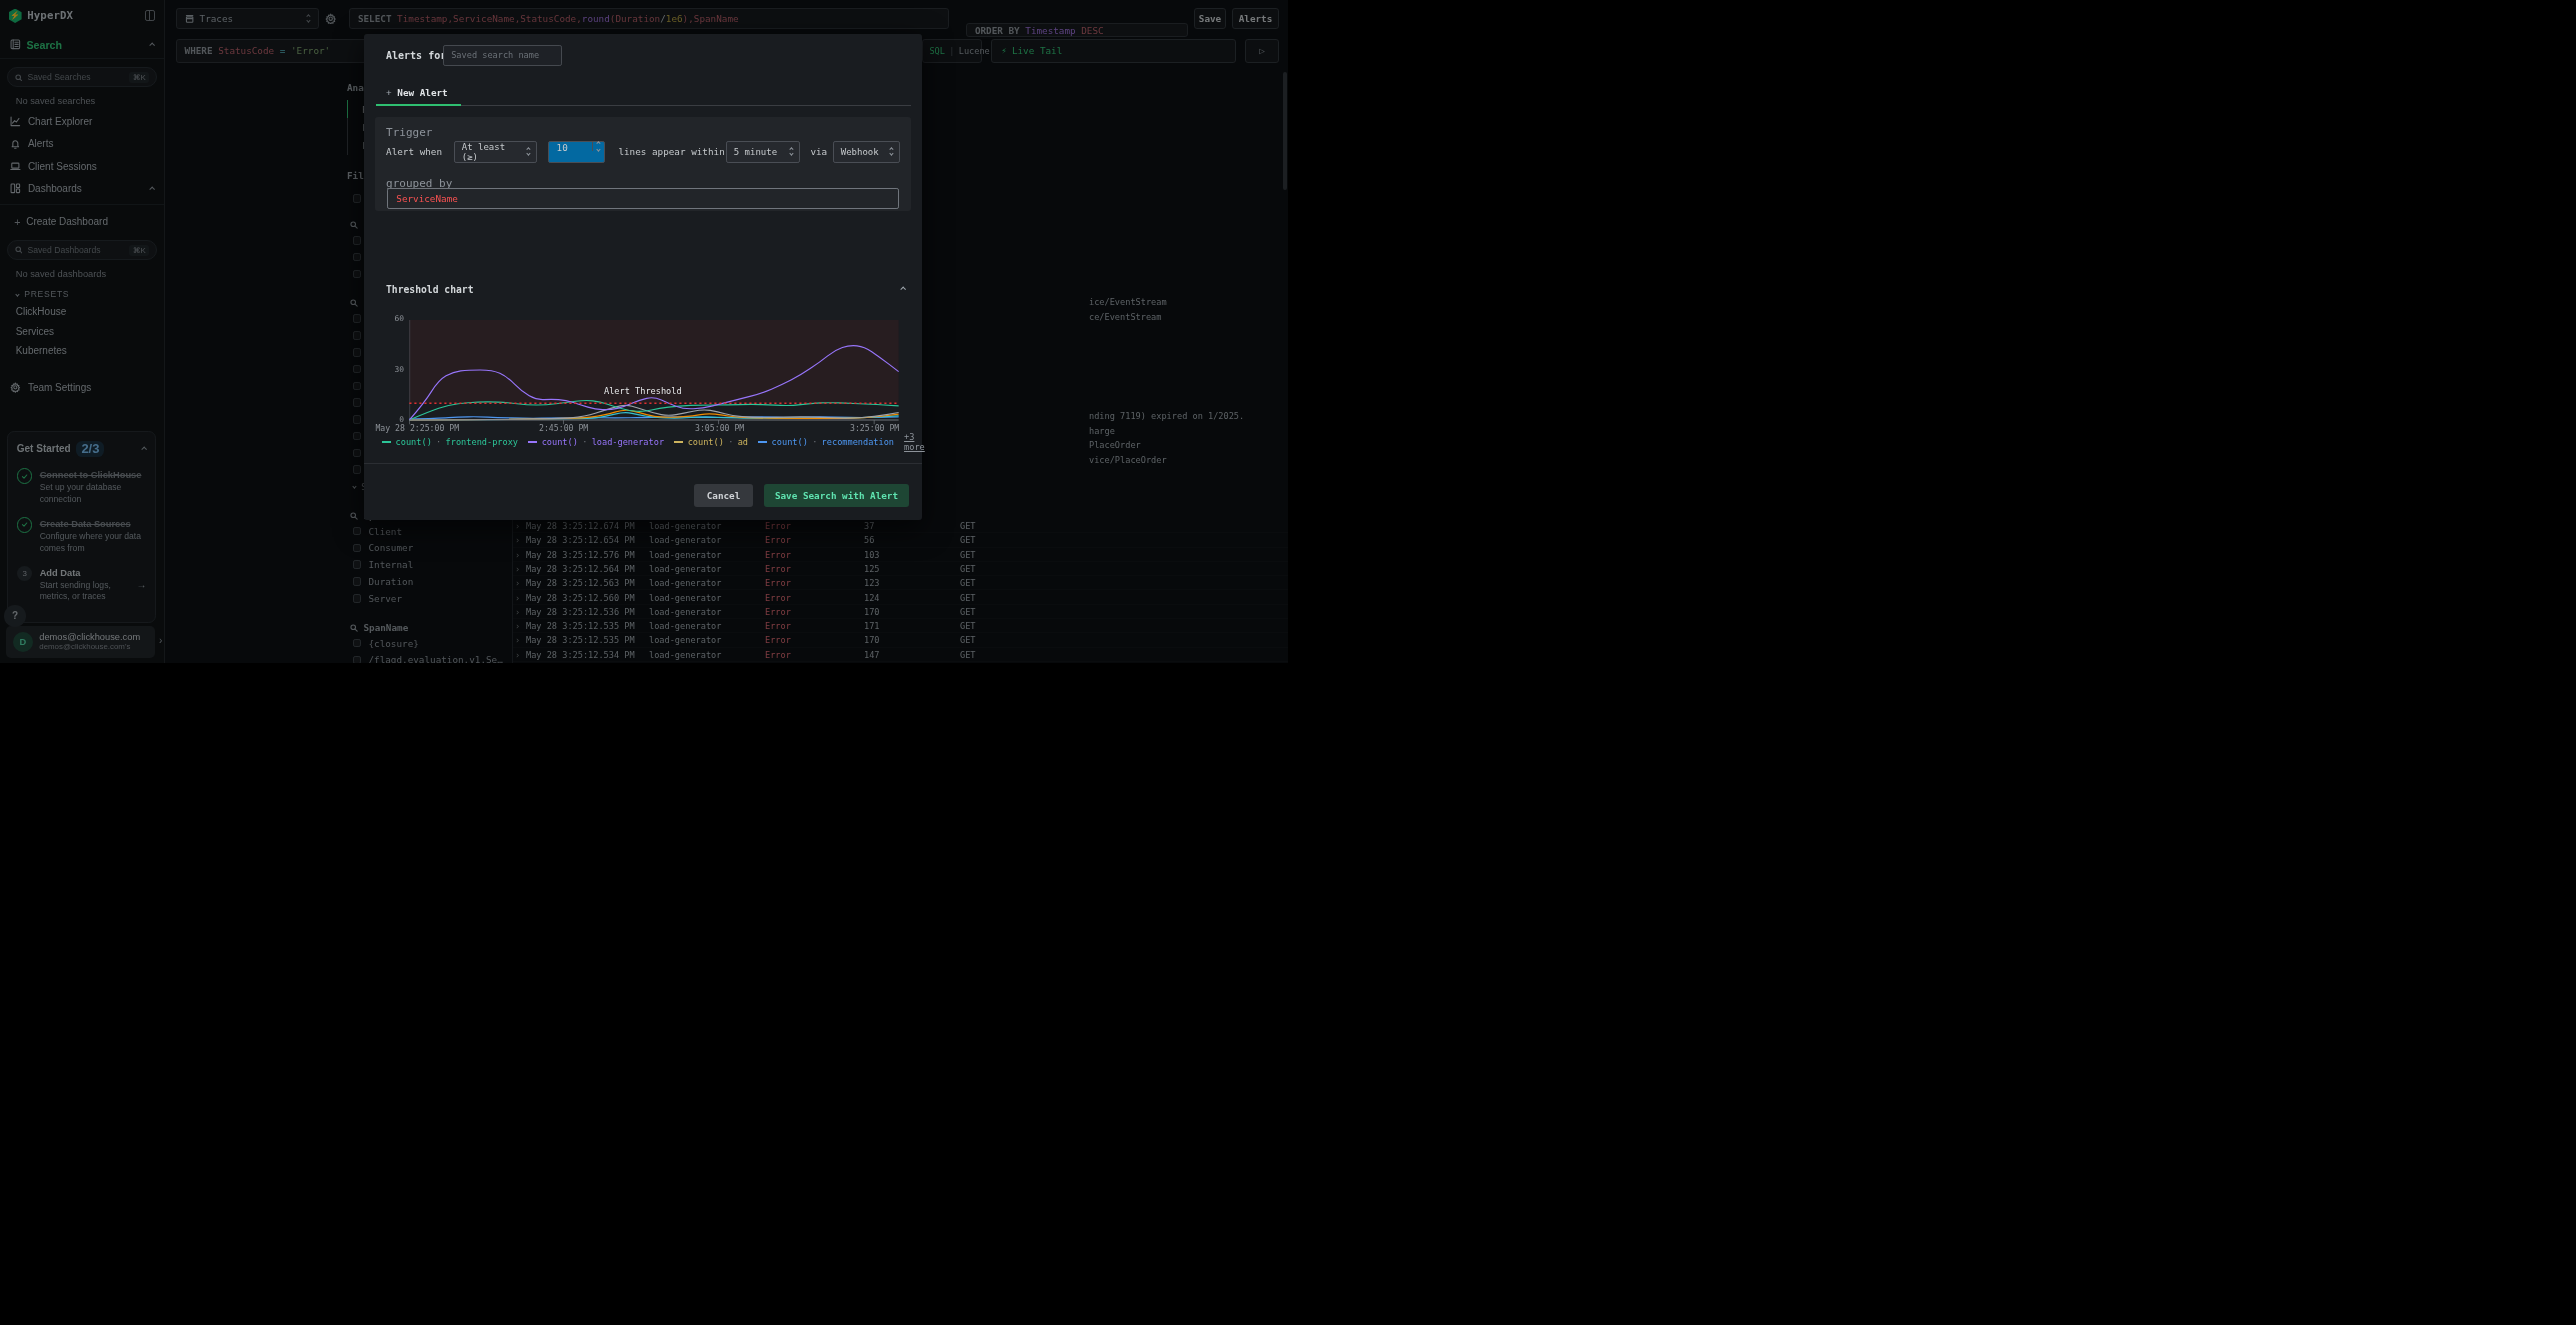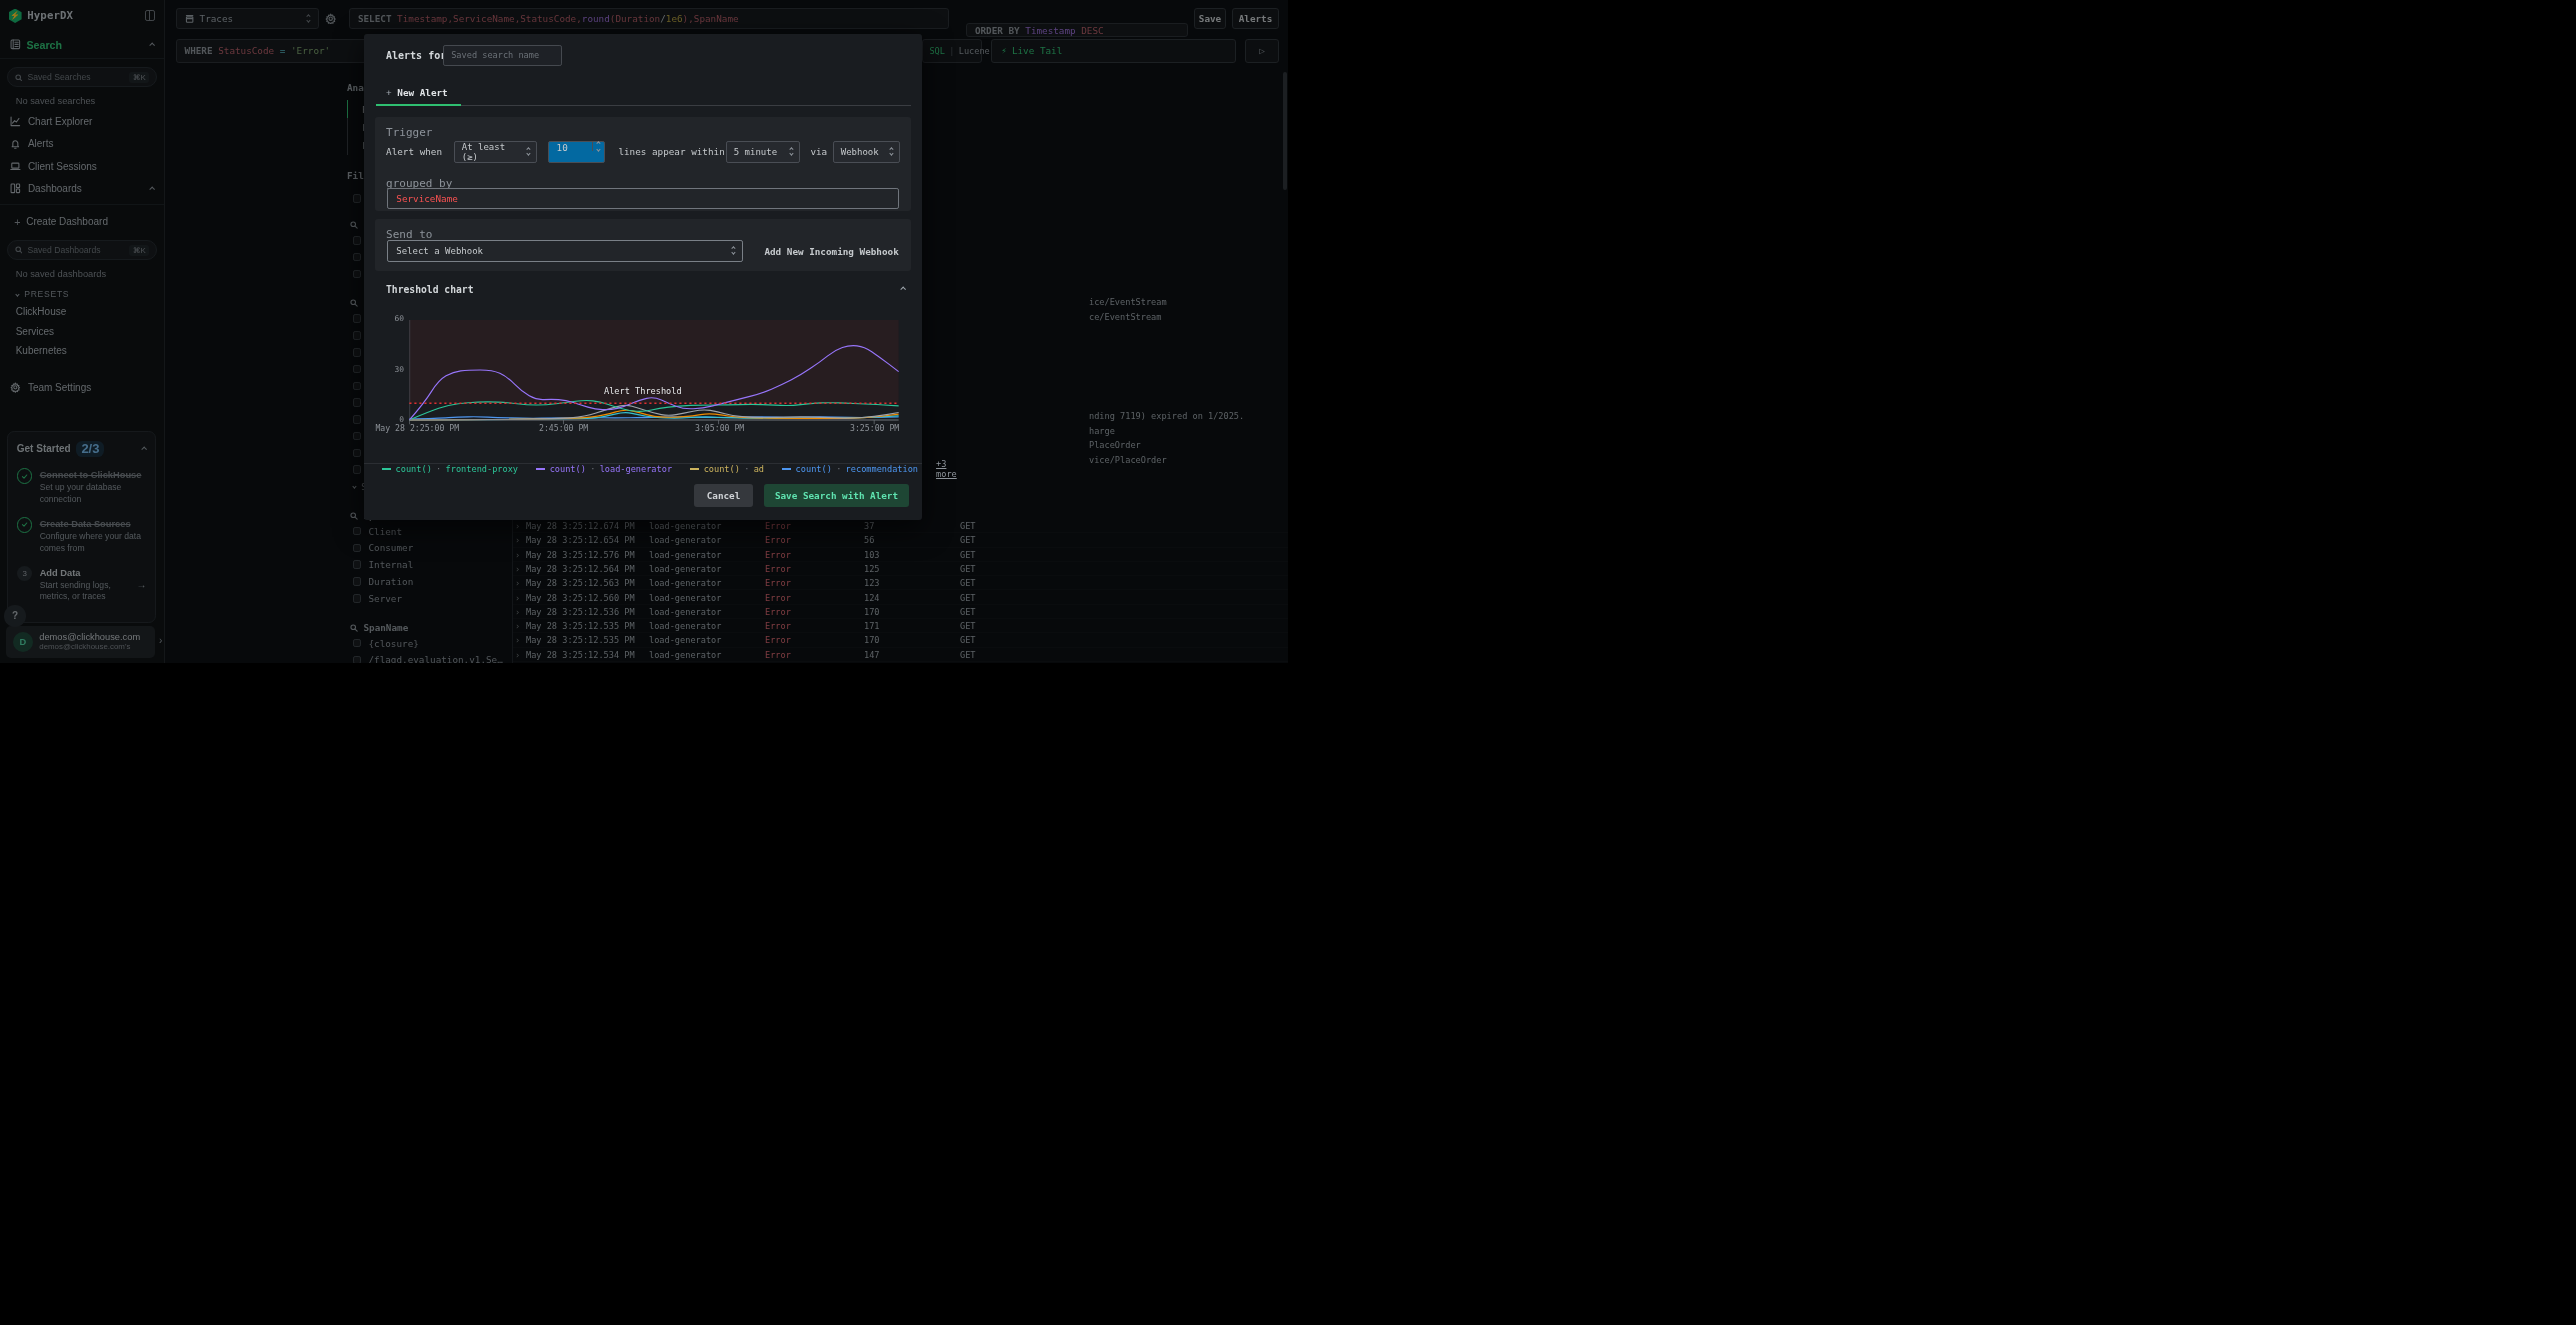--- a/index.html
+++ b/index.html
@@ -118,21 +118,21 @@
   .num-input .spin{margin-left:auto;width:12px;border-left:0.7px solid #4a4e55;display:flex;flex-direction:column;align-items:center;justify-content:center;gap:2.9px;color:#8d939a}
   .grp-input{position:absolute;height:21px;background:#222529;border:0.7px solid #70757c;border-radius:2.1px;display:flex;align-items:center;padding:0 7.9px;font-size:9.3px;color:#fa5252}
   .wh-select{position:absolute;height:21.5px;background:#222529;border:0.7px solid #7a8087;border-radius:2.1px;display:flex;align-items:center;padding:0 7.9px;font-size:9px;color:#c6cacd}
   .wh-select .dualcv{margin-left:auto;color:#8d939a}
   .addwh{position:absolute;font-size:9.3px;font-weight:bold;color:#c6cacd}
   .m-sect-title{position:absolute;left:22px;font-size:9.7px;font-weight:bold;color:#d4d8db}
   .m-collapse{position:absolute;left:537px;color:#9fa6ad}
   .ylab{position:absolute;font-size:7.9px;color:#8d9298;width:18.6px;text-align:right}
   .xlab{position:absolute;top:389px;font-size:8.2px;color:#8d9298;white-space:nowrap}
   .thresh-label{position:absolute;left:240px;top:352px;font-size:8.6px;color:#e6e8ea;z-index:3}
-  .legend{position:absolute;left:18px;top:425px;display:flex;align-items:center;gap:18px;font-size:8.6px}
+  .legend{position:absolute;left:18px;top:398px;display:flex;align-items:center;gap:10px;font-size:8.6px}
   .legend .it{display:flex;align-items:center;gap:4.3px;white-space:nowrap}
   .legend .dash{width:9.3px;height:1.4px}
   .legend .dot{color:#6f747a}
   .legend .more{color:#8d939a;text-decoration:underline}
   .m-div{position:absolute;left:0;top:429px;width:558px;height:0.7px;background:#2b2e33}
   .m-btn{position:absolute;top:450px;height:23px;border-radius:2.9px;display:flex;align-items:center;justify-content:center;font-size:9.3px;font-weight:bold;cursor:pointer}
   .m-btn.cancel{left:330px;width:59px;background:#35383d;color:#d0d3d7}
   .m-btn.save{left:400px;width:145px;background:#1e4634;color:#5fe3b0}
   svg.ic{stroke:currentColor;fill:none;stroke-width:1.5;stroke-linecap:round;stroke-linejoin:round}
   .scrollbar{position:absolute;right:1.4px;top:72px;width:3.6px;height:118px;background:#2e3136;border-radius:2.1px;z-index:2}
@@ -630,31 +630,20 @@
           <span class="cv up sm"></span>
           <span class="cv down sm"></span>
         </span>
     </div>
     <div class="m-label" style="position:absolute;left:10.7px;top:60px">grouped by</div>
     <div class="grp-input" style="left:12px;top:71px;width:512px">
         <span>ServiceName</span>
       </div>
   </div>
 
-  <div class="m-panel" style="top:185px;height:52px">
-    <div class="m-label" style="position:absolute;left:10.7px;top:8.6px">Send to</div>
-    <div class="wh-select" style="left:12px;top:21px;width:356px">
-      <span>Select a Webhook</span>
-      <span class="dualcv">
-          <span class="cv up sm"></span>
-          <span class="cv down sm"></span>
-        </span>
-    </div>
-    <div class="addwh" style="left:389px;top:26.5px">Add New Incoming Webhook</div>
-  </div>
 
   <div class="m-sect-title" style="top:250px">Threshold chart</div>
   <span class="cv up m-collapse" style="top:253px"></span>
   <div class="ylab" style="left:21.5px;top:280px">60</div>
   <div class="ylab" style="left:21.5px;top:331px">30</div>
   <div class="ylab" style="left:21.5px;top:381px">0</div>
   <svg id="threshold-svg" style="position:absolute;left:45px;top:286px" width="490" height="105" viewBox="0 0 685 147">
       <rect x="0" y="0" width="685" height="116.66666666666667" fill="rgba(224,49,49,0.07)"></rect>
       <line x1="0.5" y1="0" x2="0.5" y2="140" stroke="#4a4e54" stroke-width="1"></line>
       <path d="M0,138.83333333333334 Q41.1,137.66666666666666 54.8,136.73333333333335 Q68.5,135.8 82.2,135.56666666666666 Q95.9,135.33333333333334 109.6,135.91666666666669 Q123.3,136.5 143.85,137.08333333333331 Q164.4,137.66666666666666 184.95,137.43333333333334 Q205.5,137.2 226.05,136.85 Q246.6,136.5 267.15,136.85 Q287.7,137.2 308.25,136.85 Q328.8,136.5 349.35,135.91666666666669 Q369.90000000000003,135.33333333333334 390.45000000000005,135.91666666666669 Q411,136.5 431.55,136.5 Q452.1,136.5 472.65,135.91666666666669 Q493.2,135.33333333333334 513.75,135.91666666666669 Q534.3000000000001,136.5 554.85,135.91666666666669 Q575.4,135.33333333333334 595.95,135.91666666666669 Q616.5,136.5 633.625,136.5 Q650.75,136.5 667.875,136.15 L685,135.8" stroke="#4d96f0" fill="none" stroke-width="1.6"></path>

